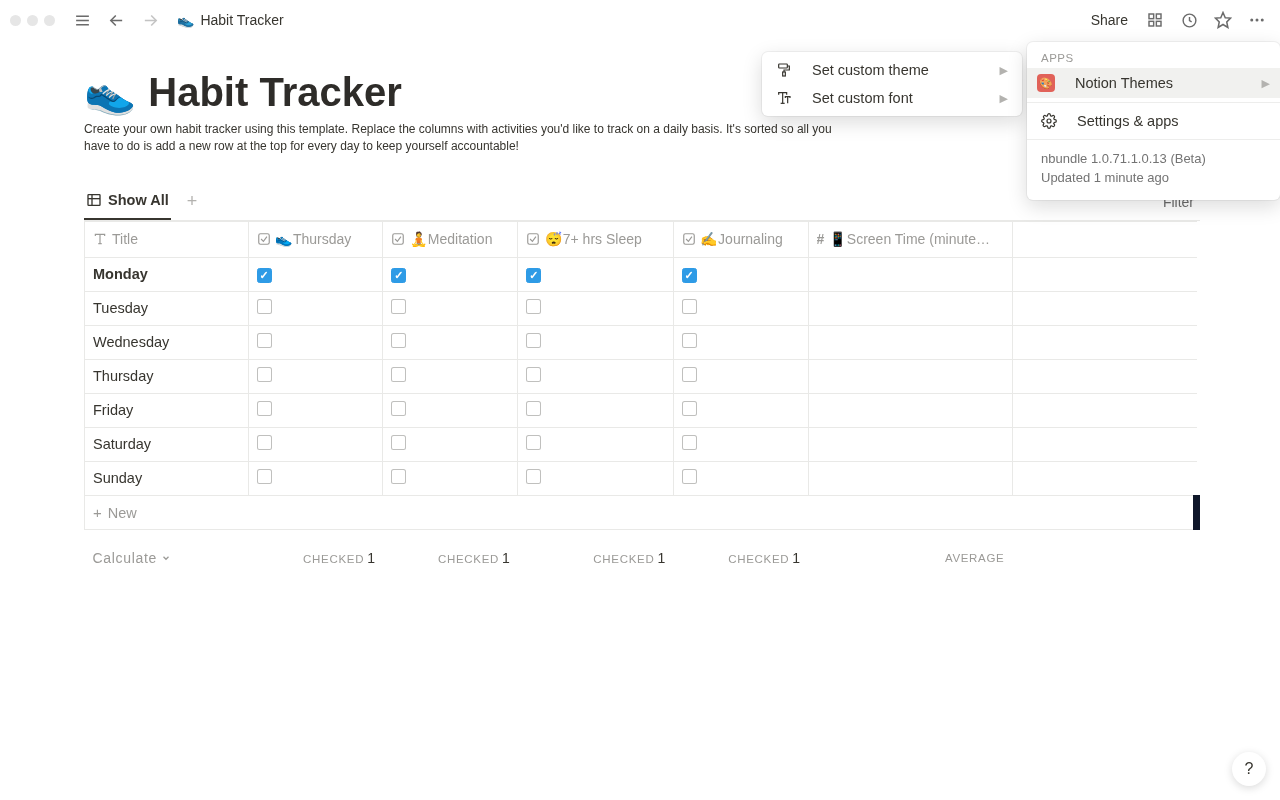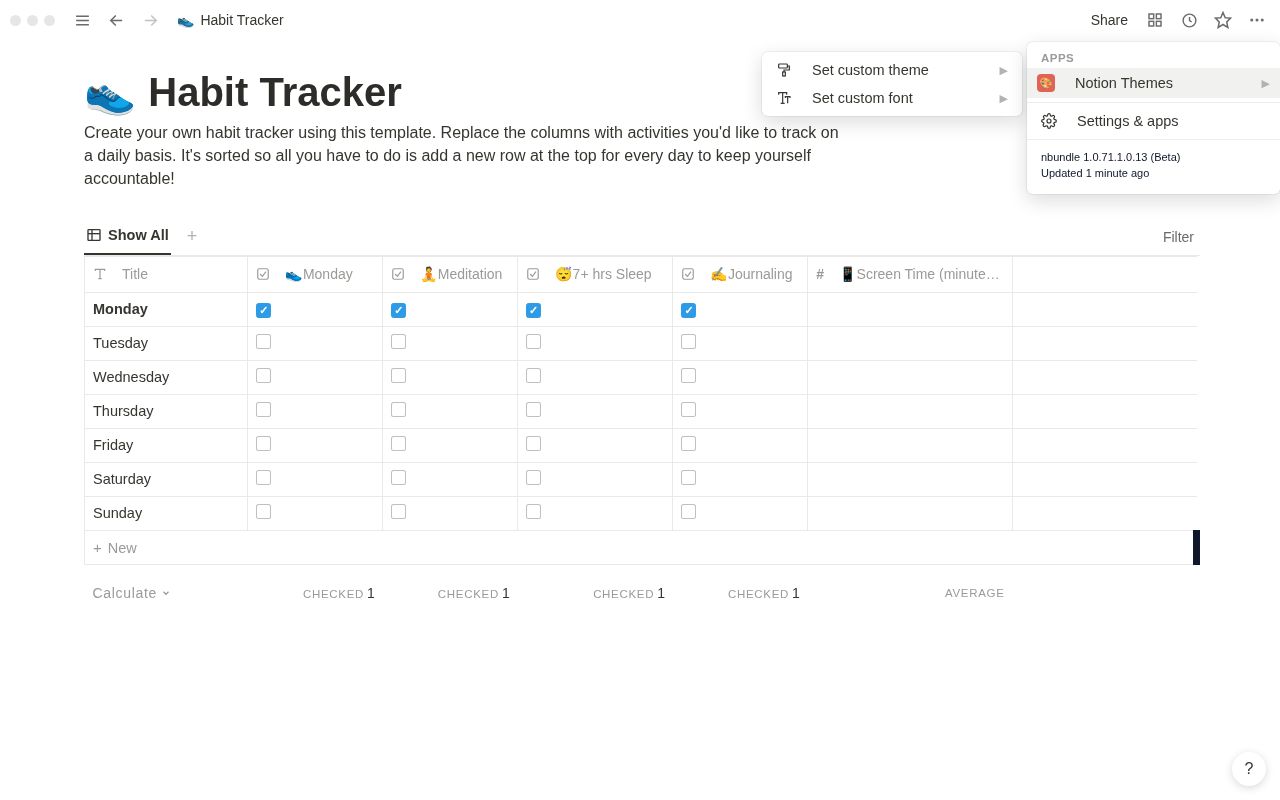--- a/index.html
+++ b/index.html
@@ -36,21 +36,21 @@
   }
   .spacer { flex:1; }
   .share { font-size:14px; color:#37352f; padding:3px 6px; border-radius:4px; cursor:pointer;}
   .page {
     padding: 30px 80px 0 84px;
   }
   .title-row { display:flex; align-items:center; gap:12px; }
   .title-emoji { font-size:42px; line-height:1; filter: grayscale(10%);}
   h1 { font-size:40px; font-weight:700; color:#2e2c29;}
   .desc {
-    margin-top:6px; font-size:16px; color:#37352f; max-width:760px; line-height:1.45;
+    margin-top:6px; font-size:12px; color:#37352f; max-width:760px; line-height:1.45;
   }
   .view-tabs {
     display:flex; align-items:center; gap:10px; margin-top:28px;
     border-bottom:1px solid #e9e9e7; position:relative;
   }
   .view-tab {
     display:flex; align-items:center; gap:6px; font-size:14.5px; color:#37352f;
     padding:8px 2px 10px 2px; border-bottom:2px solid #37352f; font-weight:700; cursor:pointer;
   }
   .add-view { color:#b3b2af; font-size:18px; padding:0 6px; cursor:pointer;}
@@ -60,21 +60,21 @@
   }
   .table th, .table td {
     border:1px solid #e9e9e7; text-align:left; vertical-align:middle;
     height:34px; padding:0 8px; font-weight:400; color:#37352f;
   }
   .table th { color:#9b9a97; font-size:14px; height:36px;}
   .col-title { width:160px; }
   .col-cb { width:132px;}
   .col-cb2 { width:152px;}
   .col-num { width:200px;}
-  .th-inner { display:flex; align-items:center; gap:15px; white-space:nowrap; overflow:hidden; text-overflow:ellipsis;}
+  .th-inner { display:flex; align-items:center; gap:5px; white-space:nowrap; overflow:hidden; text-overflow:ellipsis;}
   .cb {
     width:15px; height:15px; border:1.4px solid #37352f50; border-radius:2.5px;
     display:inline-flex; align-items:center; justify-content:center; background:#fff; cursor:pointer;
   }
   .cb.checked { background:#2e9be6; border-color:#2e9be6; color:#fff;}
   .cb.checked::after { content:"✓"; font-size:11px; font-weight:700; color:#fff; line-height:1;}
   .row-title { font-weight:500; }
   .row-title.bold { font-weight:600; }
   .new-row td {
     color:#9b9a97; border-left:none; border-right:none;
@@ -98,26 +98,26 @@
     top:52px; left:762px; width:260px; padding:4px;
   }
   .mainmenu {
     top:42px; left:1027px; width:253px; padding:0;
   }
   .menu-row {
     display:flex; align-items:center; gap:20px; padding:6px 10px; border-radius:4px; cursor:pointer;
   }
   .menu-row .chev { margin-left:auto; color:#b3b2af; font-size:11px;}
   .menu-sec {
-    padding:10px 14px 4px 14px; font-size:11.5px; font-weight:700; color:#9b9a97; letter-spacing:0.04em;
+    padding:10px 14px 4px 14px; font-size:11.5px; font-weight:400; color:#9b9a97; letter-spacing:0.04em;
   }
   .menu-sep { height:1px; background:#ededec; margin:4px 0;}
   .hl { background:#f1f1ef; }
   .menu-footer {
-    padding:6px 14px 12px 14px; font-size:11px; color:#0f172a; line-height:1.45;
+    padding:6px 14px 12px 14px; font-size:13px; color:#737373; line-height:1.45;
   }
   .nt-icon {
     width:18px; height:18px; border-radius:4px; background:#e16259;
     display:flex; align-items:center; justify-content:center; color:#fff; font-size:11px;
   }
   svg { display:block; }
   .help-fab {
     position:absolute; bottom:14px; right:14px; width:34px; height:34px;
     border-radius:50%; background:#fff; box-shadow:0 2px 8px rgba(0,0,0,0.15);
     display:flex; align-items:center; justify-content:center; color:#37352f; font-weight:500; cursor:pointer;
@@ -218,21 +218,21 @@
               </svg>
             <span>Title</span>
           </div>
         </th>
         <th class="col-cb">
           <div class="th-inner">
               <svg width="14" height="14" viewBox="0 0 24 24" fill="none" stroke="#9b9a97" stroke-width="2">
                 <rect x="3" y="3" width="18" height="18" rx="3"></rect>
                 <polyline points="7 12 11 16 17 8"></polyline>
               </svg>
-              <span>👟Monday</span>
+              <span>👟Thursday</span>
             </div>
         </th>
         <th class="col-cb">
           <div class="th-inner">
               <svg width="14" height="14" viewBox="0 0 24 24" fill="none" stroke="#9b9a97" stroke-width="2">
                 <rect x="3" y="3" width="18" height="18" rx="3"></rect>
                 <polyline points="7 12 11 16 17 8"></polyline>
               </svg>
               <span>🧘Meditation</span>
             </div>

